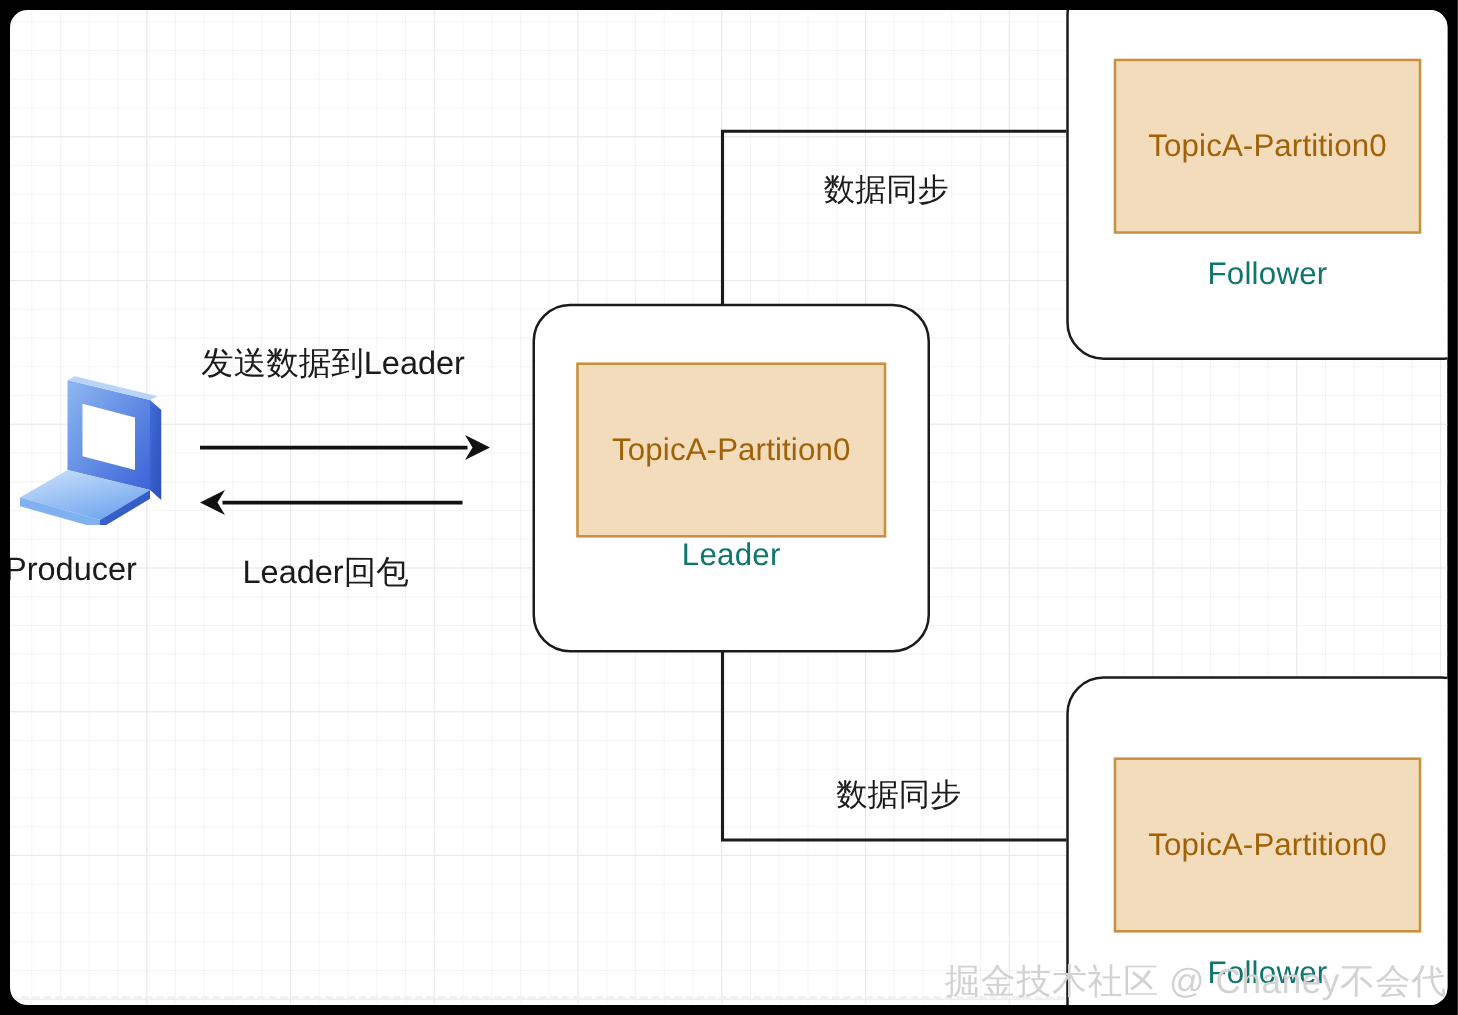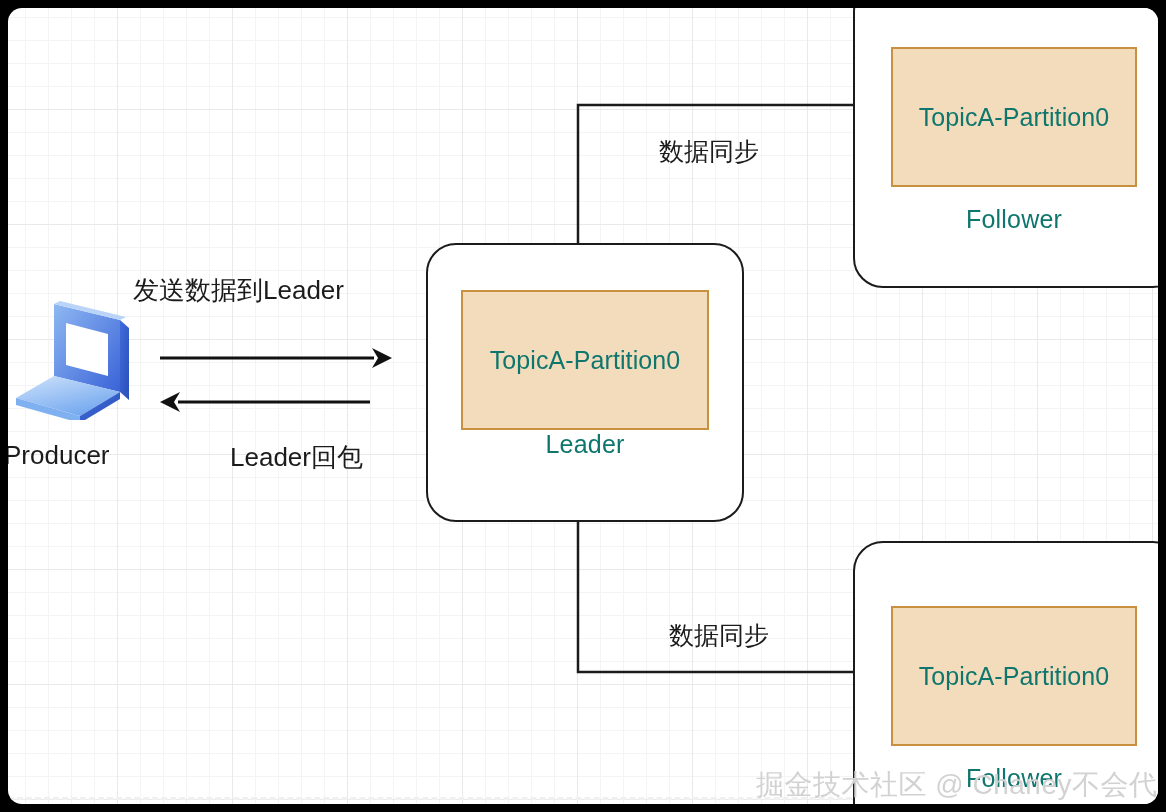--- a/index.html
+++ b/index.html
@@ -59,21 +59,21 @@
     align-items: center;
     z-index: 5;
   }
   .node .partition {
     box-sizing: border-box;
     background: #f2dcbb;
     border: 2px solid #c8913f;
     display: flex;
     align-items: center;
     justify-content: center;
-    color: #0f766e;
+    color: #a16207;
     font-size: 25px;
     letter-spacing: 0.1px;
     white-space: nowrap;
   }
   .node .role {
     color: #0f766e;
     font-size: 25px;
     letter-spacing: 0.2px;
   }
 
@@ -143,22 +143,22 @@
   .arrow-svg line { stroke: #111111; stroke-width: 3; }
   .arrow-svg polygon { fill: #111111; }
 
   
   .label {
     position: absolute;
     color: #1b1b1b;
     white-space: nowrap;
     z-index: 6;
   }
-  #label-send      { left: 125px; top: 265px;  font-size: 26px; }
-  #label-ack       { left: 186px; top: 432px;  font-size: 26px; margin-left: 36px; }
+  #label-send      { left: 153px; top: 265px;  font-size: 26px; }
+  #label-ack       { left: 186px; top: 432px;  font-size: 26px; }
   #label-producer  { left: -4px;  top: 432px;  font-size: 26px; }
   #label-sync-top  { left: 651px; top: 127px;  font-size: 25px; }
   #label-sync-bot  { left: 661px; top: 611px;  font-size: 25px; }
 
   
   #producer-icon {
     position: absolute;
     left: 2px;
     top: 284px;
     width: 130px;

